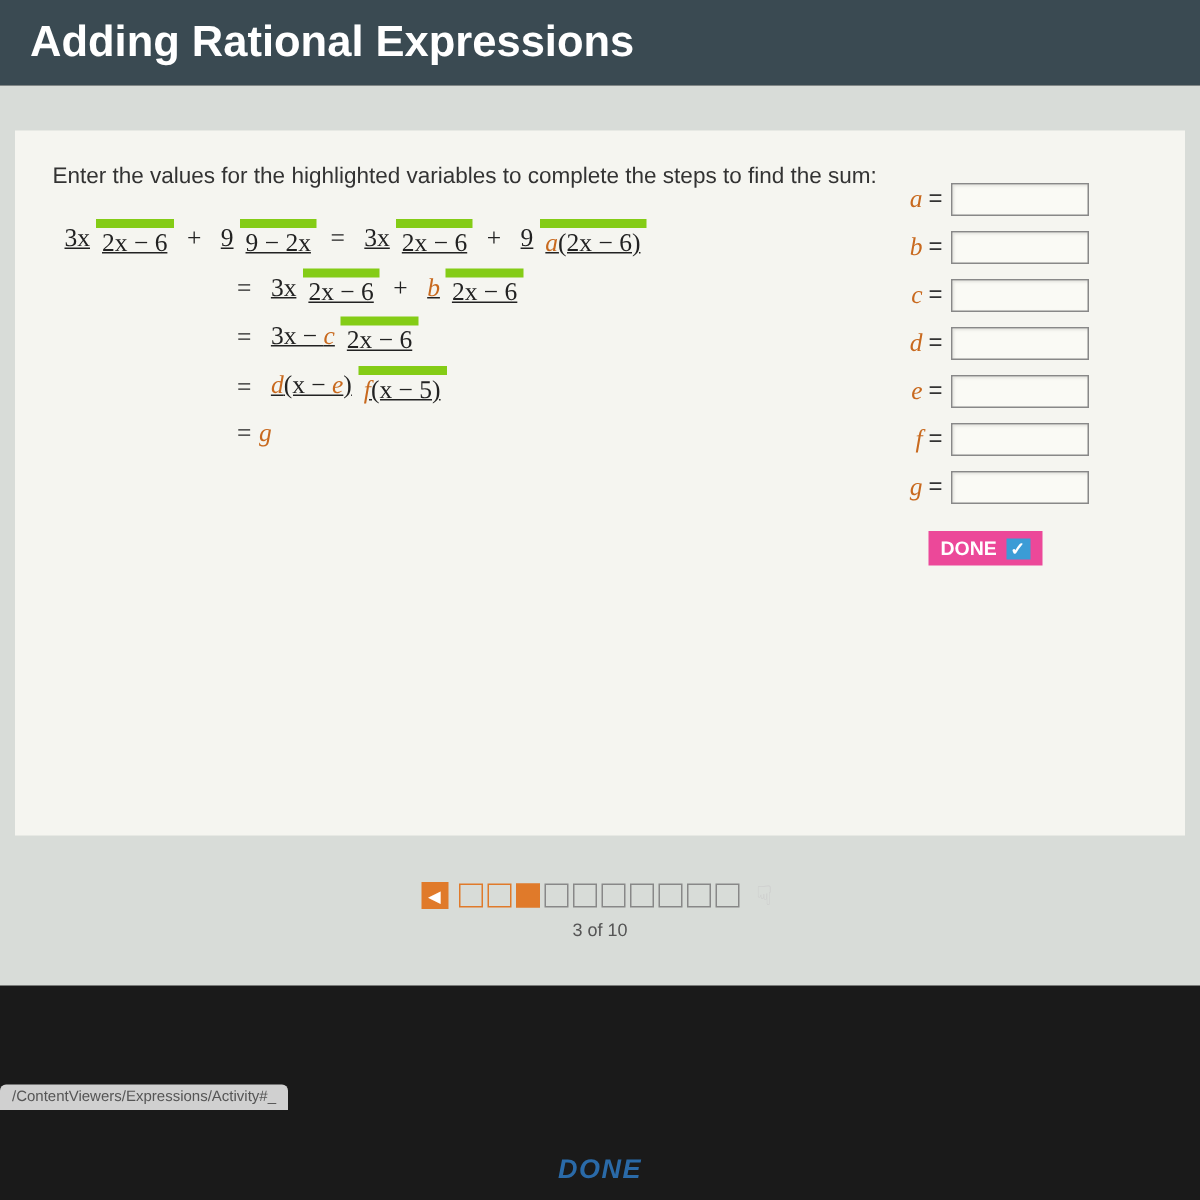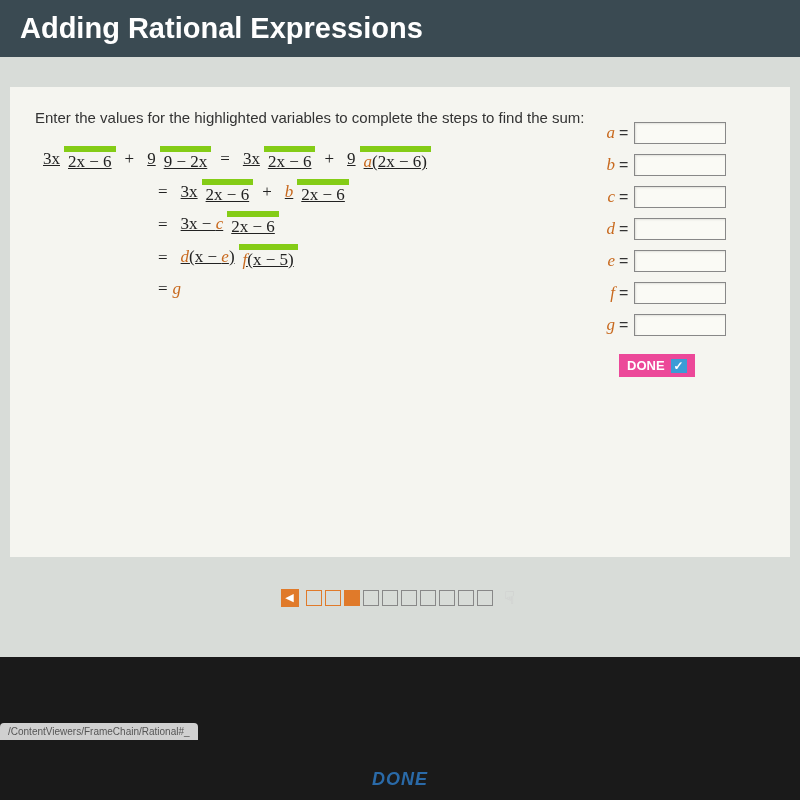--- a/index.html
+++ b/index.html
@@ -336,20 +336,21 @@
       <span class="pbox fill"></span>
       <span class="pbox dim"></span>
       <span class="pbox dim"></span>
       <span class="pbox dim"></span>
       <span class="pbox dim"></span>
       <span class="pbox dim"></span>
       <span class="pbox dim"></span>
       <span class="pbox dim"></span>
       <span class="next-icon">☟</span>
     </div>
+    <div class="pager-text">3 of 10</div>
   </div>
 </div>
 
 <div class="taskbar-area">
-  <div class="tab">/ContentViewers/FrameChain/Rational#_</div>
+  <div class="tab">/ContentViewers/Expressions/Activity#_</div>
 </div>
 
 <div class="logo">DONE</div>
 
 </body></html>

